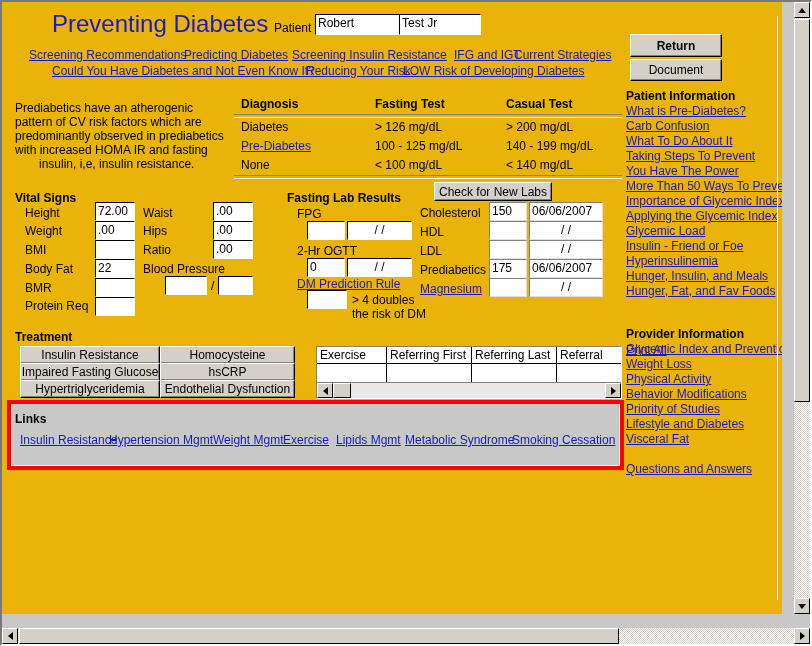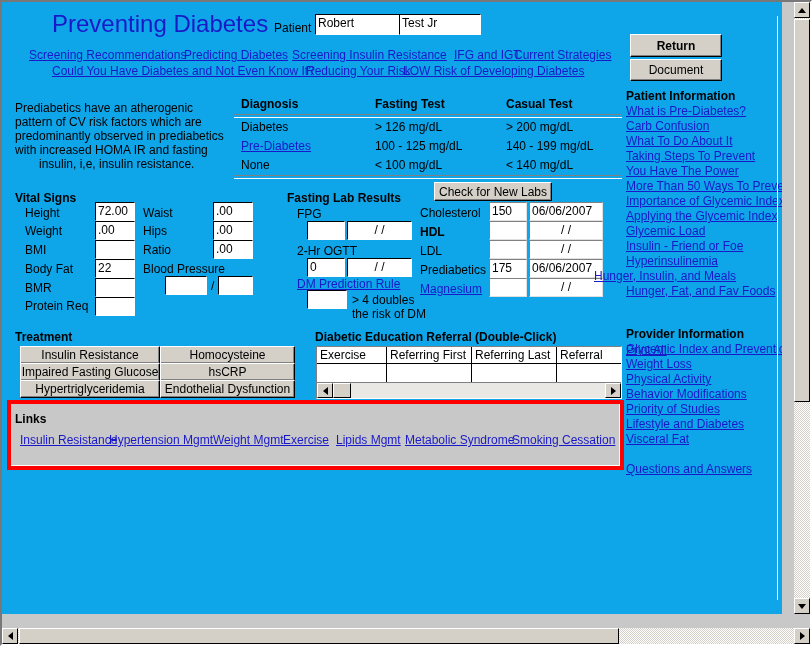--- a/index.html
+++ b/index.html
@@ -28,21 +28,21 @@
     border-left: 2px solid #787878;
     border-right: 2px solid #ffffff;
     border-bottom: 2px solid #ffffff;
     background: #c8c8c8;
   }
   .canvas {
     position: absolute;
     left: 2px; top: 2px;
     width: 780px;
     height: 612px;
-    background: #0ea5e9;
+    background: #eab308;
     overflow: hidden;
   }
 
   .title {
     position: absolute;
     left: 50px; top: 8px;
     font-size: 24px;
     color: #1a19c8;
     font-weight: normal;
     letter-spacing: 0px;
@@ -363,21 +363,21 @@
 
     <div class="link" style="left:295px; top:275px;">DM Prediction Rule</div>
     <div class="tbox" style="left:305px; top:288px; width:40px; height:19px;"></div>
     <div class="lbl" style="left:350px; top:291px;">&gt; 4 doubles</div>
     <div class="lbl" style="left:350px; top:305px;">the risk of DM</div>
 
     <div class="lbl" style="left:418px; top:204px;">Cholesterol</div>
     <div class="tbox tbox-thin" style="left:487px; top:200px; width:38px; height:19px;">150</div>
     <div class="tbox tbox-thin" style="left:527px; top:200px; width:74px; height:19px;">06/06/2007</div>
 
-    <div class="lbl" style="left:418px; top:223px;font-weight:bold;">HDL</div>
+    <div class="lbl" style="left:418px; top:223px;">HDL</div>
     <div class="tbox tbox-thin" style="left:487px; top:219px; width:38px; height:19px;"></div>
     <div class="tbox tbox-thin tbox-center" style="left:527px; top:219px; width:74px; height:19px;">/  /</div>
 
     <div class="lbl" style="left:418px; top:242px;">LDL</div>
     <div class="tbox tbox-thin" style="left:487px; top:238px; width:38px; height:19px;"></div>
     <div class="tbox tbox-thin tbox-center" style="left:527px; top:238px; width:74px; height:19px;">/  /</div>
 
     <div class="lbl" style="left:418px; top:261px;">Prediabetics</div>
     <div class="tbox tbox-thin" style="left:487px; top:257px; width:38px; height:31px;">175</div>
     <div class="tbox tbox-thin" style="left:527px; top:257px; width:74px; height:19px;">06/06/2007</div>
@@ -387,21 +387,20 @@
     <div class="tbox tbox-thin tbox-center" style="left:527px; top:276px; width:74px; height:19px;">/  /</div>
 
     <div class="lbl lbl-bold" style="left:13px; top:328px;">Treatment</div>
     <div class="btn" style="left:18px; top:344px; width:140px; height:18px;">Insulin Resistance</div>
     <div class="btn" style="left:158px; top:344px; width:135px; height:18px;">Homocysteine</div>
     <div class="btn" style="left:18px; top:361px; width:140px; height:18px;">Impaired Fasting Glucose</div>
     <div class="btn" style="left:158px; top:361px; width:135px; height:18px;">hsCRP</div>
     <div class="btn" style="left:18px; top:378px; width:140px; height:18px;">Hypertriglyceridemia</div>
     <div class="btn" style="left:158px; top:378px; width:135px; height:18px;">Endothelial Dysfunction</div>
 
-    <div class="lbl lbl-bold" style="left:313px; top:328px;">Diabetic Education Referral (Double-Click)</div>
     <div class="grid" style="left:314px; top:344px; width:306px; height:53px;">
       <div class="grid-head">
         <div style="width:70px;">Exercise</div>
         <div style="width:85px;">Referring First</div>
         <div style="width:85px;">Referring Last</div>
         <div style="width:64px; border-right:none;">Referral</div>
       </div>
       <div class="grid-row">
         <div style="width:70px;"></div>
         <div style="width:85px;"></div>
@@ -439,21 +438,21 @@
     <div class="link" style="left:624px; top:147px;">Taking Steps To Prevent</div>
     <div class="link" style="left:624px; top:162px;">You Have The Power</div>
     <div class="link" style="left:624px; top:177px;">More Than 50 Ways To Prevent</div>
     <div class="link" style="left:624px; top:192px;">Importance of Glycemic Index</div>
 
     <div class="link" style="left:624px; top:207px;">Applying the Glycemic Index</div>
     <div class="link" style="left:624px; top:222px;">Glycemic Load</div>
     <div class="link" style="left:624px; top:237px;">Insulin - Friend or Foe</div>
 
     <div class="link" style="left:624px; top:252px;">Hyperinsulinemia</div>
-    <div class="link" style="left:592px; top:267px;">Hunger, Insulin, and Meals</div>
+    <div class="link" style="left:624px; top:267px;">Hunger, Insulin, and Meals</div>
     <div class="link" style="left:624px; top:282px;">Hunger, Fat, and Fav Foods</div>
     <div class="link" style="left:624px; top:305px;margin-top:36px;">Print All</div>
 
     <div class="lbl lbl-bold" style="left:624px; top:325px;">Provider Information</div>
     <div class="link" style="left:624px; top:340px;">Glycemic Index and Prevention</div>
     <div class="link" style="left:624px; top:355px;">Weight Loss</div>
     <div class="link" style="left:624px; top:370px;">Physical Activity</div>
     <div class="link" style="left:624px; top:385px;">Behavior Modifications</div>
     <div class="link" style="left:624px; top:400px;">Priority of Studies</div>
     <div class="link" style="left:624px; top:415px;">Lifestyle and Diabetes</div>

